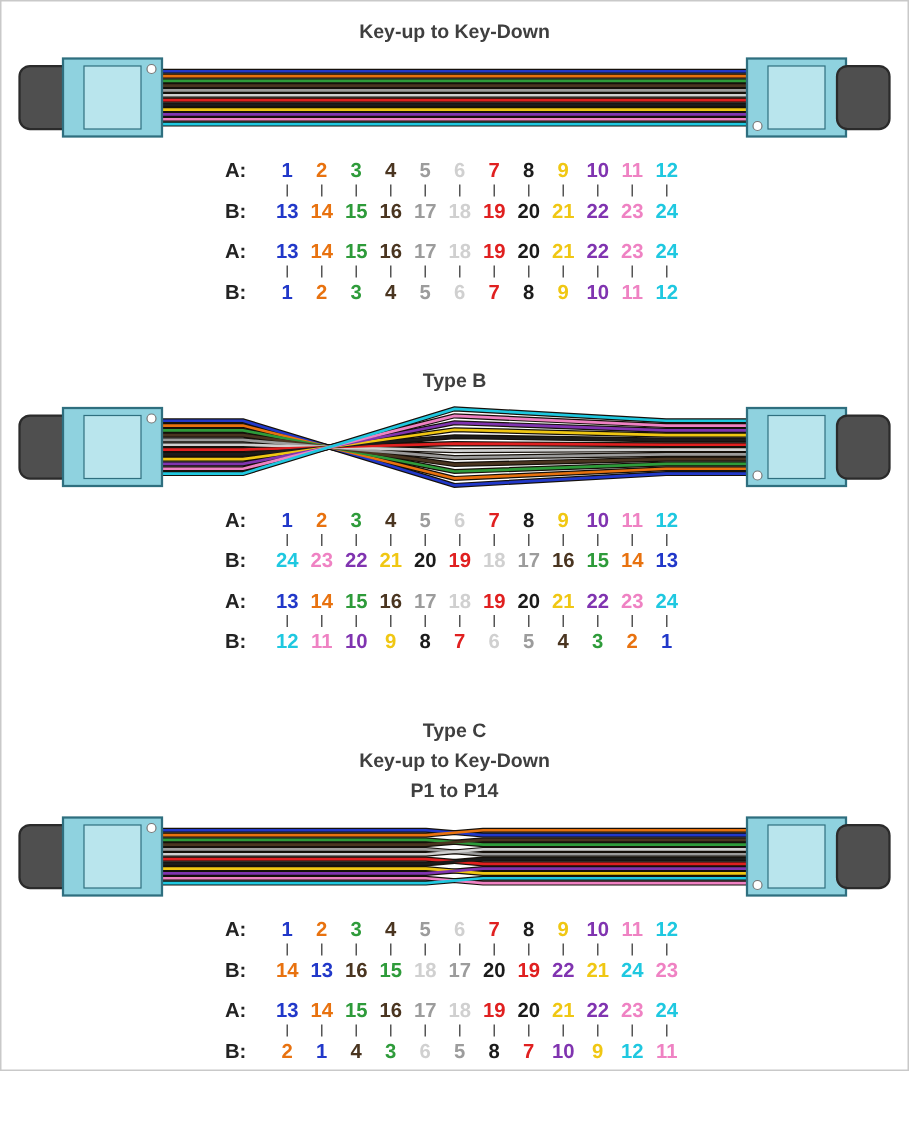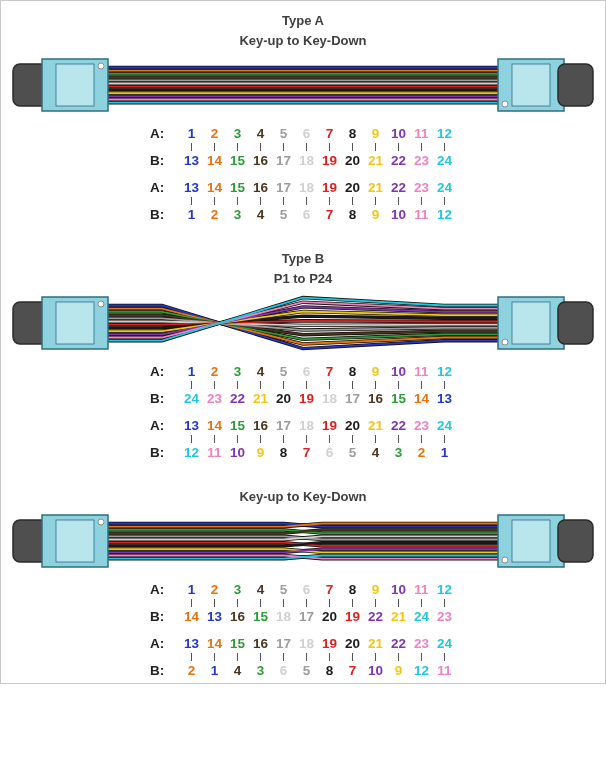--- a/index.html
+++ b/index.html
@@ -5,21 +5,21 @@
   html, body { margin: 0; padding: 0; background: #ffffff; }
   body { font-family: "Liberation Sans", sans-serif; }
   .page {
     width: 606px;
     box-sizing: border-box;
     border: 1px solid #c9c9c9;
     background: #ffffff;
     padding: 10px 0 4px 0;
   }
   .section { width: 100%; }
-  .section + .section { margin-top: 26px; }
+  .section + .section { margin-top: 41px; }
   .titles {
     text-align: center;
     font-weight: bold;
     font-size: 13px;
     color: #3f3f3f;
     line-height: 20px;
   }
   .cable {
     display: flex;
     justify-content: center;
@@ -50,21 +50,20 @@
   .tick-cell { width: 23px; display: flex; justify-content: center; }
   .tick { width: 1.4px; height: 8px; background: #555555; }
 </style>
 </head>
 <body>
 
 <div class="page">
 
   <section class="section">
     <div class="titles">
-      <div>Type A</div>
       <div>Key-up to Key-Down</div>
     </div>
     <div class="cable">
         <svg viewBox="0 0 582 64" width="582" height="64">
           <g>
             <polyline points="96,14.5 486,14.5" fill="none" stroke="#15100a" stroke-width="3.4"></polyline>
             <polyline points="96,17.7 486,17.7" fill="none" stroke="#15100a" stroke-width="3.4"></polyline>
             <polyline points="96,20.9 486,20.9" fill="none" stroke="#15100a" stroke-width="3.4"></polyline>
             <polyline points="96,24.1 486,24.1" fill="none" stroke="#15100a" stroke-width="3.4"></polyline>
             <polyline points="96,27.3 486,27.3" fill="none" stroke="#15100a" stroke-width="3.4"></polyline>
@@ -244,21 +243,20 @@
           <span class="map-num" style="color: rgb(128, 52, 176);">10</span>
           <span class="map-num" style="color: rgb(239, 130, 195);">11</span>
           <span class="map-num" style="color: rgb(31, 200, 224);">12</span>
         </div>
       </div>
   </section>
 
   <section class="section">
     <div class="titles">
       <div>Type B</div>
-      <div>P1 to P24</div>
     </div>
     <div class="cable">
         <svg viewBox="0 0 582 64" width="582" height="64">
           <g>
             <polyline points="96,14.5 150,14.5 291,57.620000000000005 432,49.7 486,49.7" fill="none" stroke="#15100a" stroke-width="3.4"></polyline>
             <polyline points="96,17.7 150,17.7 291,52.980000000000004 432,46.5 486,46.5" fill="none" stroke="#15100a" stroke-width="3.4"></polyline>
             <polyline points="96,20.9 150,20.9 291,48.34 432,43.3 486,43.3" fill="none" stroke="#15100a" stroke-width="3.4"></polyline>
             <polyline points="96,24.1 150,24.1 291,43.7 432,40.1 486,40.1" fill="none" stroke="#15100a" stroke-width="3.4"></polyline>
             <polyline points="96,27.3 150,27.3 291,39.06 432,36.900000000000006 486,36.900000000000006" fill="none" stroke="#15100a" stroke-width="3.4"></polyline>
             <polyline points="96,30.5 150,30.5 291,34.42 432,33.7 486,33.7" fill="none" stroke="#15100a" stroke-width="3.4"></polyline>
@@ -436,21 +434,23 @@
           <span class="map-num" style="color: rgb(74, 53, 32);">4</span>
           <span class="map-num" style="color: rgb(46, 155, 58);">3</span>
           <span class="map-num" style="color: rgb(232, 114, 15);">2</span>
           <span class="map-num" style="color: rgb(33, 56, 201);">1</span>
         </div>
       </div>
   </section>
 
   <section class="section">
     <div class="titles">
+      <div>Type C</div>
       <div>Key-up to Key-Down</div>
+      <div>P1 to P14</div>
     </div>
     <div class="cable">
         <svg viewBox="0 0 582 64" width="582" height="64">
           <g>
             <polyline points="96,14.5 272,14.5 310,17.7 486,17.7" fill="none" stroke="#15100a" stroke-width="3.4"></polyline>
             <polyline points="96,17.7 272,17.7 310,14.5 486,14.5" fill="none" stroke="#15100a" stroke-width="3.4"></polyline>
             <polyline points="96,20.9 272,20.9 310,24.1 486,24.1" fill="none" stroke="#15100a" stroke-width="3.4"></polyline>
             <polyline points="96,24.1 272,24.1 310,20.9 486,20.9" fill="none" stroke="#15100a" stroke-width="3.4"></polyline>
             <polyline points="96,27.3 272,27.3 310,30.5 486,30.5" fill="none" stroke="#15100a" stroke-width="3.4"></polyline>
             <polyline points="96,30.5 272,30.5 310,27.3 486,27.3" fill="none" stroke="#15100a" stroke-width="3.4"></polyline>

